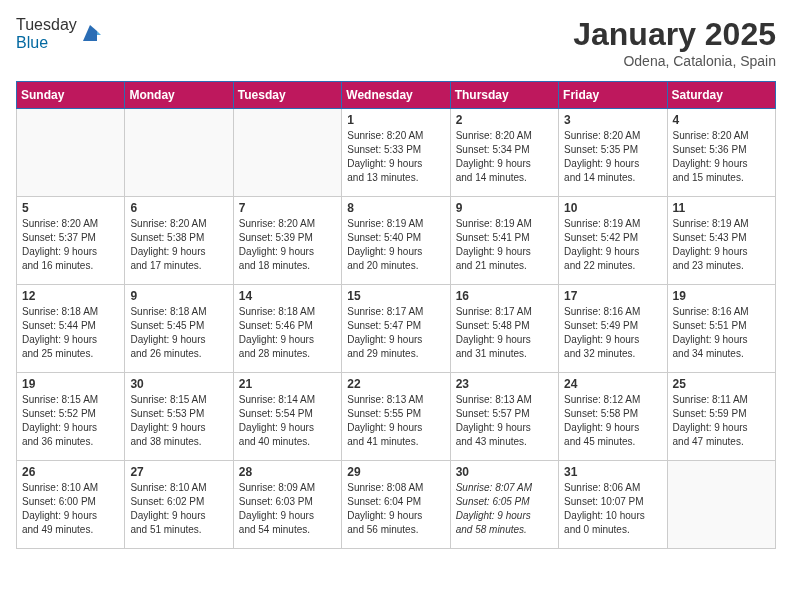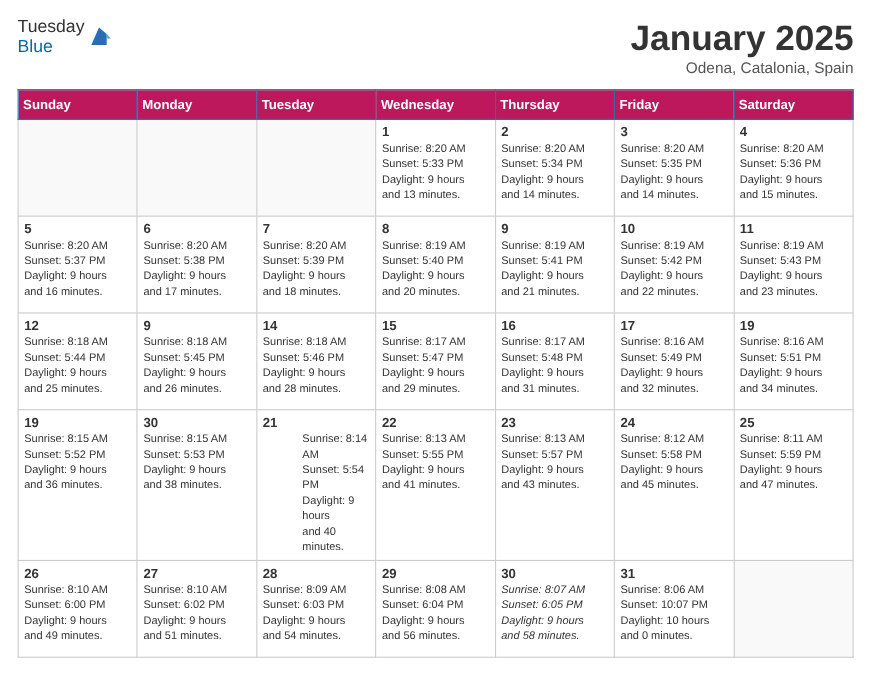--- a/index.html
+++ b/index.html
@@ -256,21 +256,21 @@
         </td>
         <td>
           <span class="day-num">30</span>
           <div class="day-info" style="white-space: pre-line;">Sunrise: 8:15 AM
 Sunset: 5:53 PM
 Daylight: 9 hours
 and 38 minutes.</div>
         </td>
         <td>
           <span class="day-num">21</span>
-          <div class="day-info" style="white-space: pre-line; margin-left: 36px;">Sunrise: 8:14 AM
+          <div class="day-info" style="white-space: pre-line;">Sunrise: 8:14 AM
 Sunset: 5:54 PM
 Daylight: 9 hours
 and 40 minutes.</div>
         </td>
         <td>
           <span class="day-num">22</span>
           <div class="day-info" style="white-space: pre-line;">Sunrise: 8:13 AM
 Sunset: 5:55 PM
 Daylight: 9 hours
 and 41 minutes.</div>

